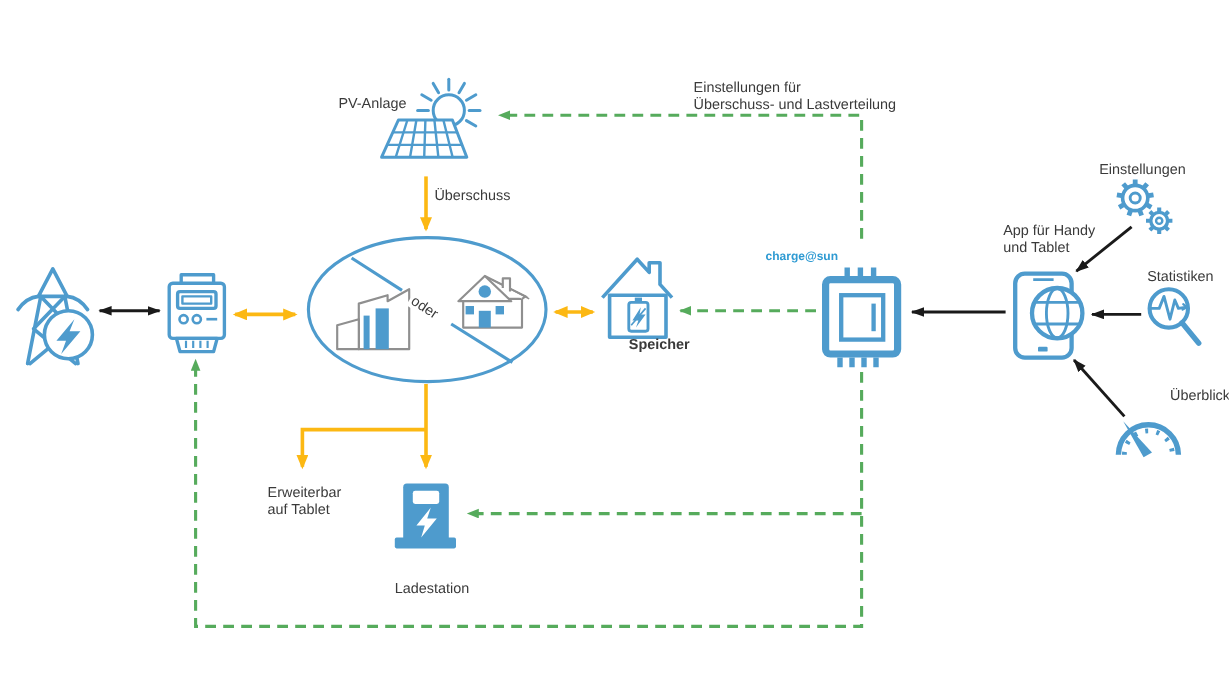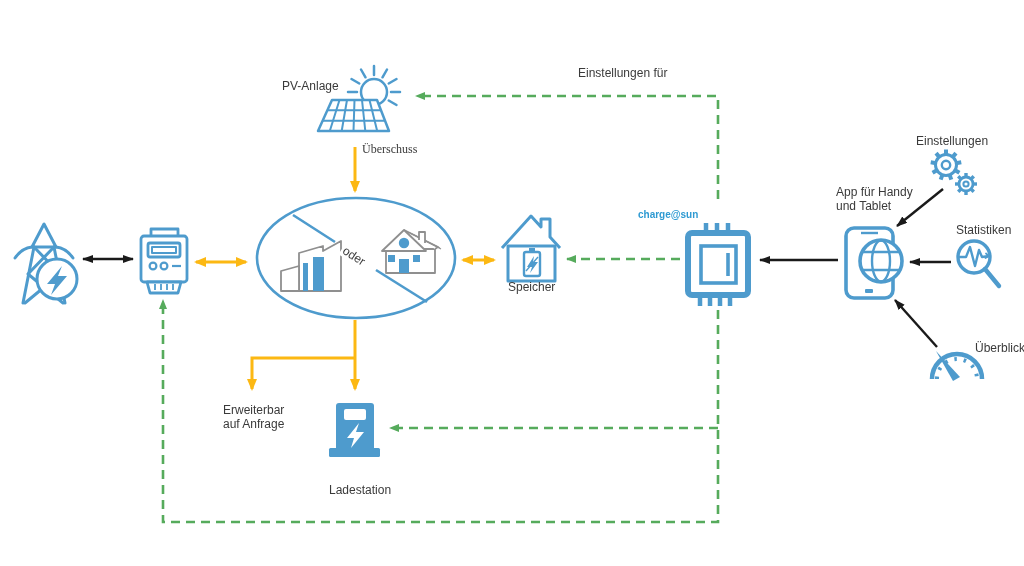--- a/index.html
+++ b/index.html
@@ -198,40 +198,41 @@
 
   <g>
     <path d="M339,403 h32 a3,3 0 0 1 3,3 v43 h-38 v-43 a3,3 0 0 1 3,-3 Z" fill="#4E9BCD"></path>
     <rect x="329" y="448" width="51" height="9" rx="1.5" fill="#4E9BCD"></rect>
     <rect x="344" y="409" width="22" height="11" rx="2" fill="#ffffff"></rect>
     <path d="M359,423 L347,438 L354,438 L351,448 L364,432 L356,432 Z" fill="#ffffff"></path>
   </g>
 </svg>
 
   <div class="lbl" style="left:282px;top:79px;">PV-Anlage</div>
-  <div class="lbl" style="left:362px;top:142px;font-family:Liberation Serif, serif;">Überschuss</div>
+  <div class="lbl" style="left:362px;top:156px;">Überschuss</div>
 
   <div class="lbl" style="left:578px;top:66px;">
     <span>Einstellungen für</span><br>
+    <span>Überschuss- und Lastverteilung</span>
   </div>
 
   <div class="lbl oder" style="left:340px;top:249px;">oder</div>
 
-  <div class="lbl" style="left:508px;top:280px;">Speicher</div>
+  <div class="lbl" style="left:524px;top:280px;font-weight:bold;">Speicher</div>
   <div class="lbl brand" style="left:638px;top:208px;">charge@sun</div>
 
   <div class="lbl" style="left:836px;top:185px;">
     <span>App für Handy</span><br>
     <span>und Tablet</span>
   </div>
 
   <div class="lbl" style="left:916px;top:134px;">Einstellungen</div>
   <div class="lbl" style="left:956px;top:223px;">Statistiken</div>
-  <div class="lbl" style="left:931px;top:341px;padding-left:44px;">Überblick</div>
+  <div class="lbl" style="left:931px;top:322px;padding-left:44px;">Überblick</div>
 
   <div class="lbl" style="left:223px;top:403px;">
     <span>Erweiterbar</span><br>
-    <span>auf Anfrage</span>
+    <span>auf Tablet</span>
   </div>
 
   <div class="lbl" style="left:329px;top:461px;margin-top:22px;">Ladestation</div>
 
 </div>
 
 </body></html>

